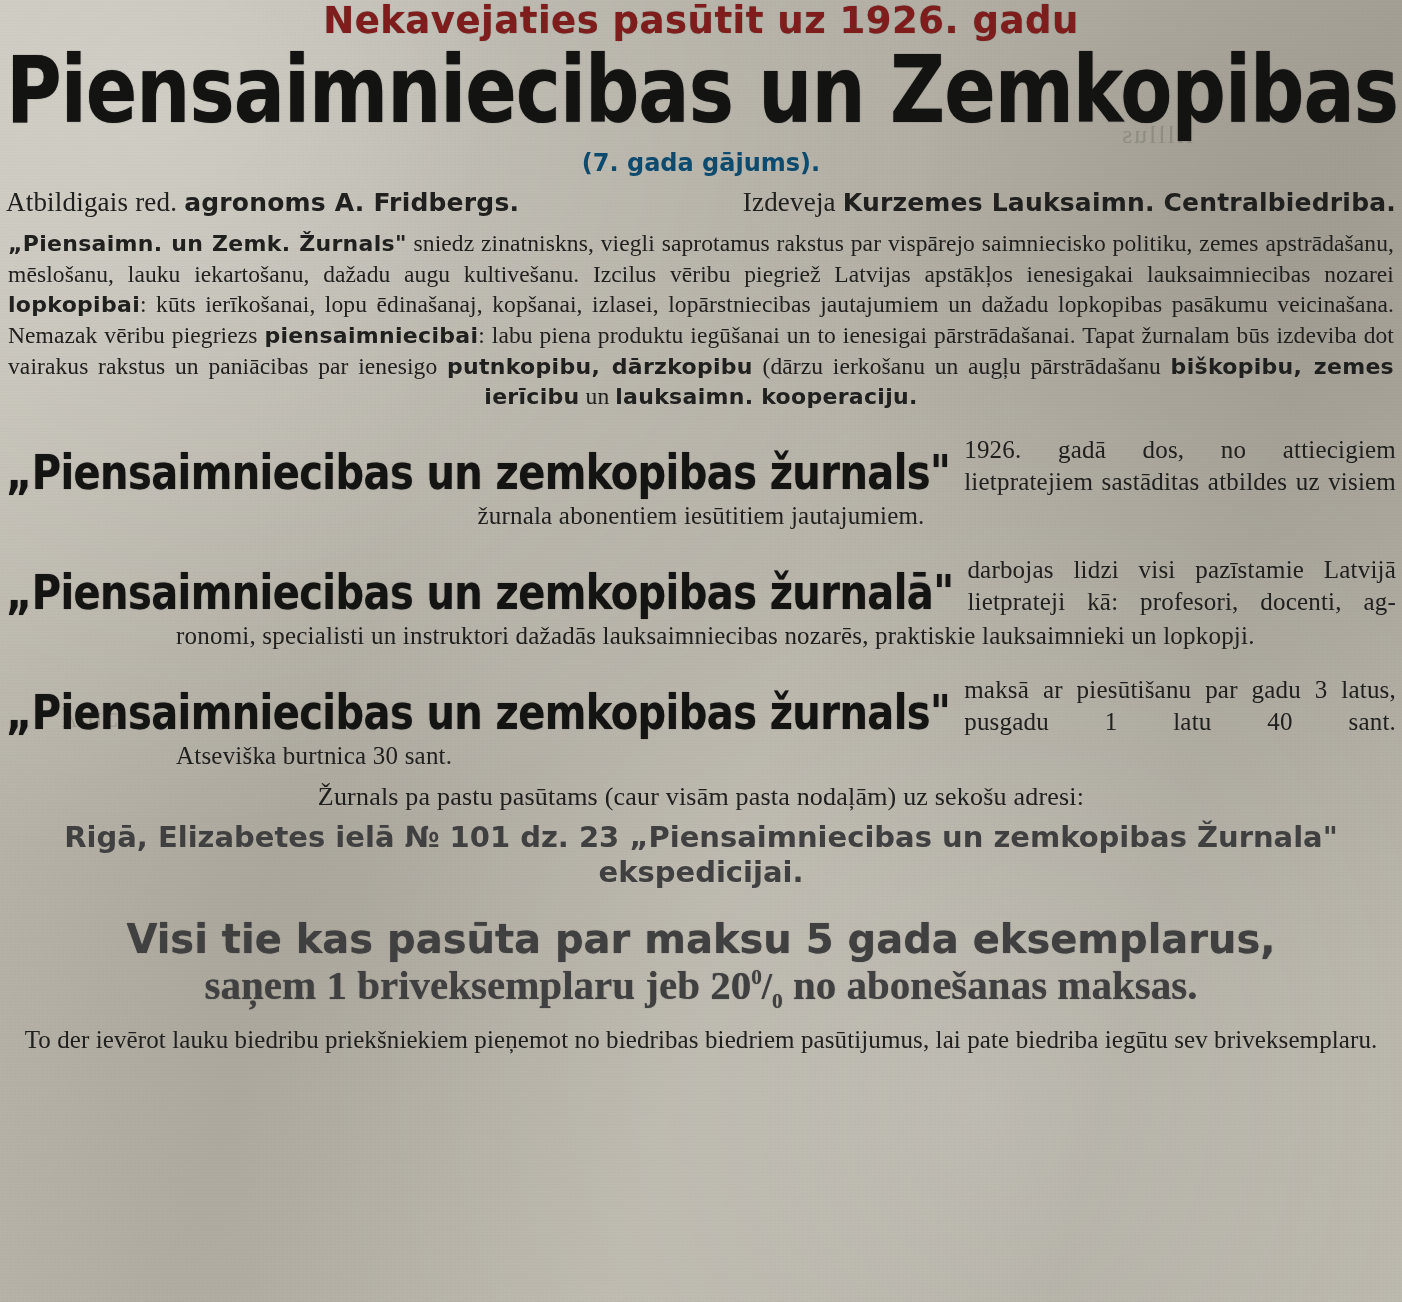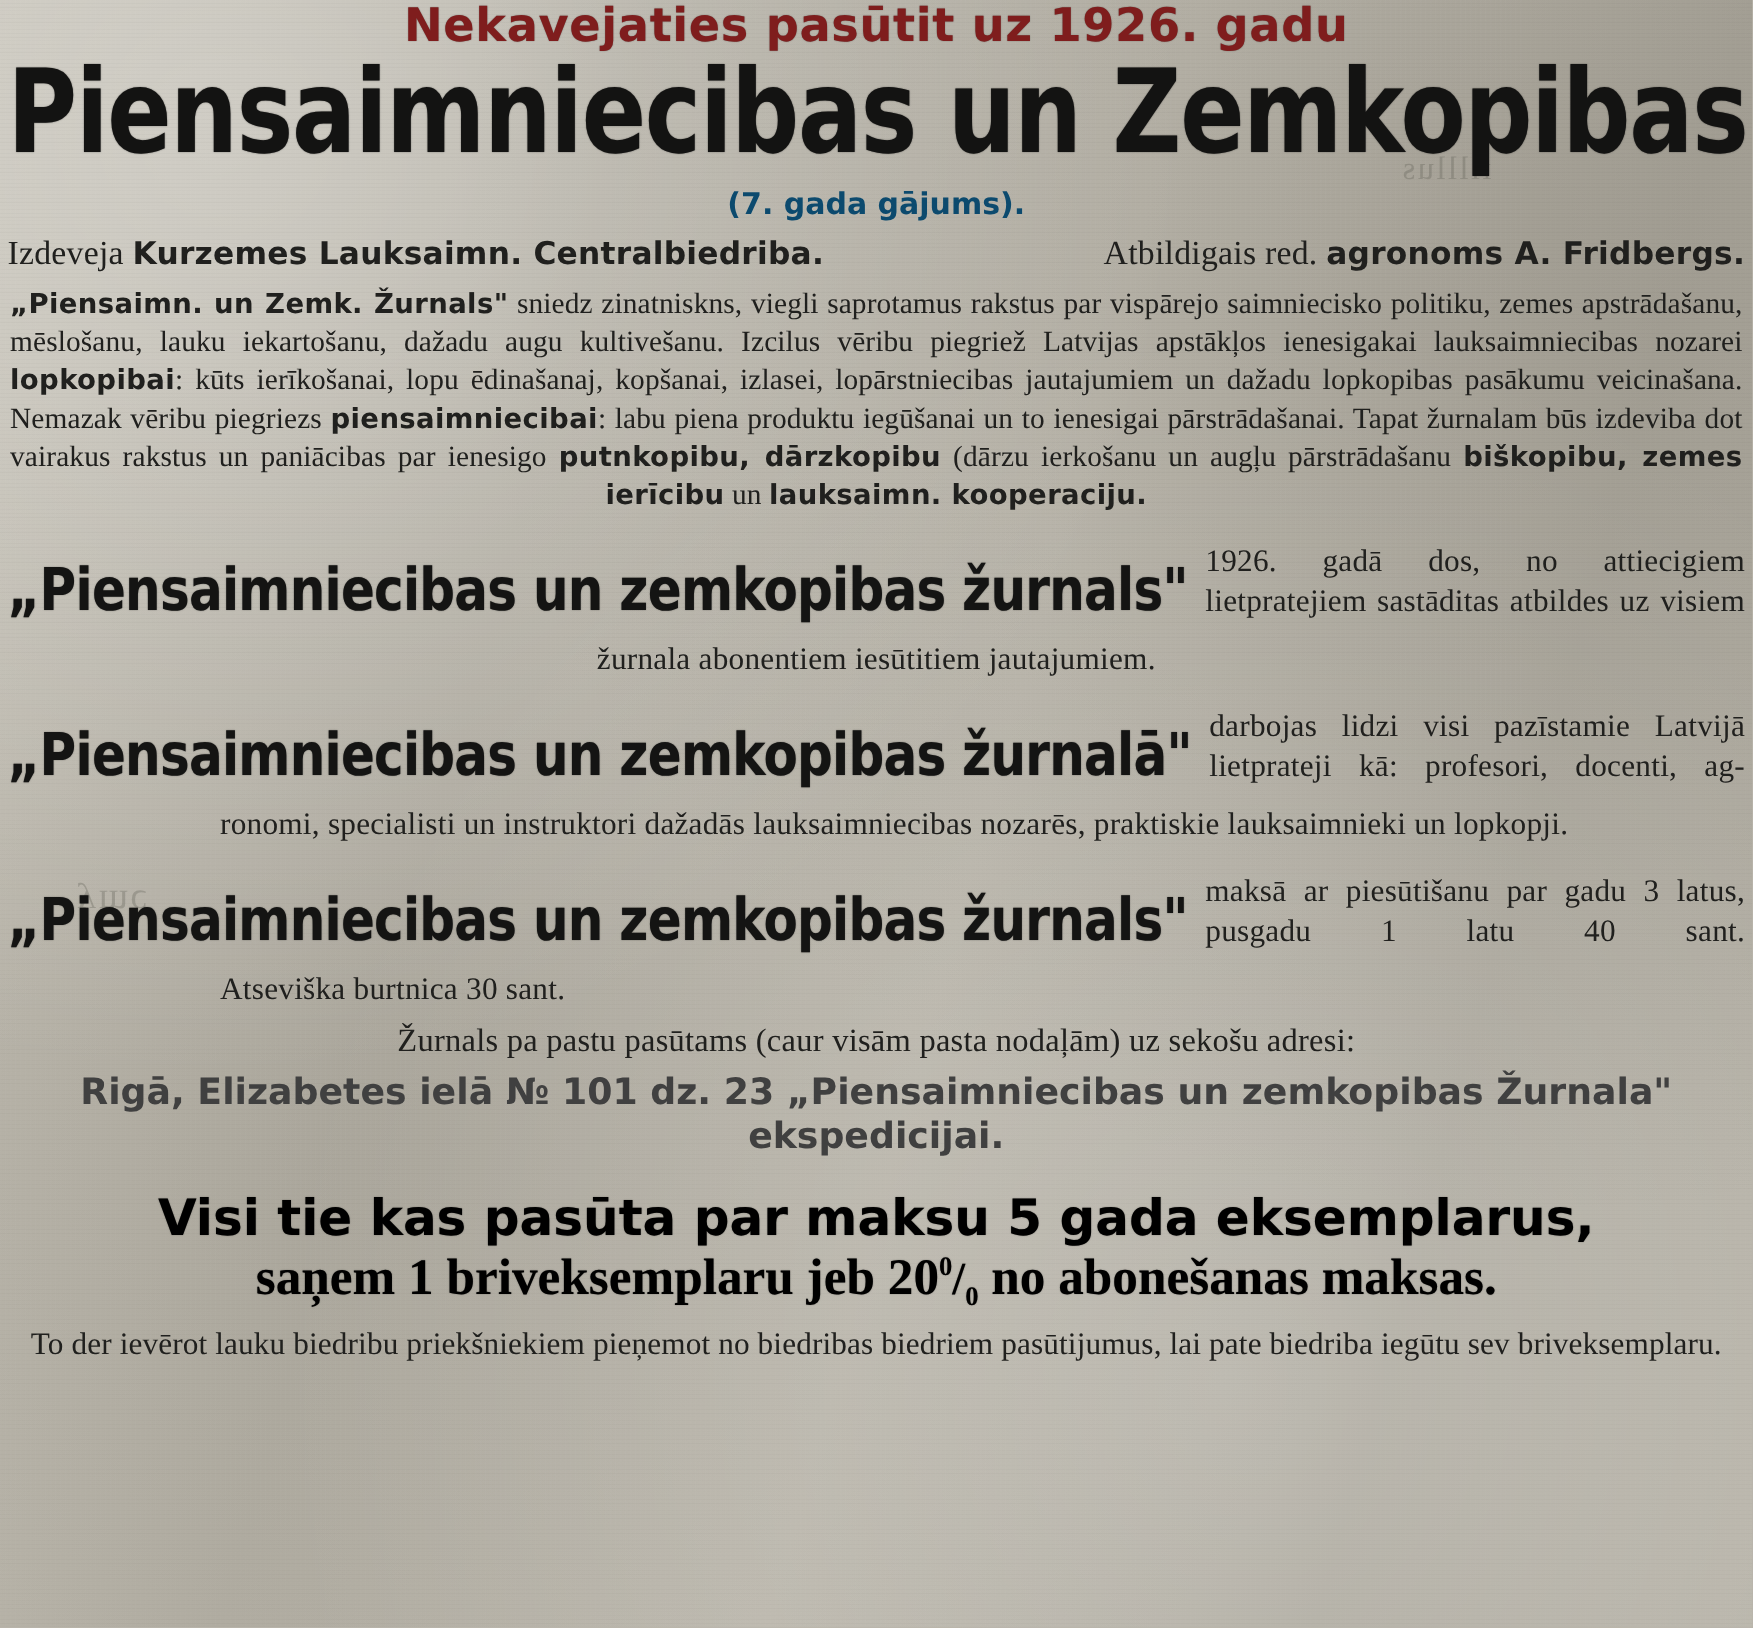--- a/index.html
+++ b/index.html
@@ -141,21 +141,21 @@
     flex: 1;
     text-align: justify;
     text-align-last: justify;
     padding-bottom: 2px;
   }
   .block .cont {
     font-size: 25px;
     line-height: 1.28;
     text-align: justify;
     text-align-last: center;
-    margin-top: 12px;
+    margin-top: 0;
     letter-spacing: 0.2px;
   }
   .block .cont.left-ind {
     text-align-last: left;
     padding-left: 170px;
   }
 
   
   .mail-line {
     text-align: center;
@@ -174,21 +174,21 @@
   }
 
   
   .callout {
     text-align: center;
     font-family: "DejaVu Sans", sans-serif;
     font-weight: bold;
     font-size: 40px;
     line-height: 1.14;
     margin-top: 26px;
-    color: #000000;
+    color: #404040;
     text-shadow: 0 0 1px rgba(0,0,0,0.5);
     white-space: nowrap;
   }
   .callout .l2 { font-size: 41px; font-family: Liberation Serif, serif; }
   .pct {
     position: relative;
     display: inline-block;
   }
   .pct sup {
     font-size: 0.52em;
@@ -235,26 +235,26 @@
 <div class="content">
 
   <div class="kicker">Nekavejaties pasūtit uz 1926. gadu</div>
 
   <div class="maintitle">Piensaimniecibas un Zemkopibas Žurnalu</div>
 
   <div class="subtitle">(7. gada gājums).</div>
 
   <div class="credits">
     <span>
+      <span>Atbildigais red.</span>
+      <span class="b">agronoms A. Fridbergs.</span>
+    </span>
+    <span>
       <span>Izdeveja</span>
       <span class="b">Kurzemes Lauksaimn. Centralbiedriba.</span>
-    </span>
-    <span>
-      <span>Atbildigais red.</span>
-      <span class="b">agronoms A. Fridbergs.</span>
     </span>
   </div>
 
   <p class="body-para"><b class="spaced">„Piensaimn. un Zemk. Žurnals"</b><span> sniedz zinatniskns, viegli saprotamus rakstus par vispārejo saimniecisko politiku, zemes apstrādašanu, mēslošanu, lauku iekartošanu, dažadu augu kultivešanu. Izcilus vēribu piegriež Latvijas apstākļos ienesigakai lauksaimniecibas nozarei </span><b>lopkopibai</b><span>: kūts ierīkošanai, lopu ēdinašanaj, kopšanai, izlasei, lopārstniecibas jautajumiem un dažadu lopkopibas pasākumu veicinašana. Nemazak vēribu piegriezs </span><b>piensaimniecibai</b><span>: labu piena produktu iegūšanai un to ienesigai pārstrādašanai. Tapat žurnalam būs izdeviba dot vairakus rakstus un paniācibas par ienesigo </span><b class="spaced">putnkopibu, dārzkopibu</b><span> (dārzu ierkošanu un augļu pārstrādašanu </span><b class="spaced">biškopibu, zemes ierīcibu</b><span> un </span><b class="spaced">lauksaimn. kooperaciju.</b></p>
 
   <div class="block">
     <div class="row1">
       <span class="lead">„Piensaimniecibas un zemkopibas žurnals"</span>
       <span class="tail">1926. gadā dos, no attiecigiem lietpratejiem sastāditas atbildes uz visiem</span>
     </div>

